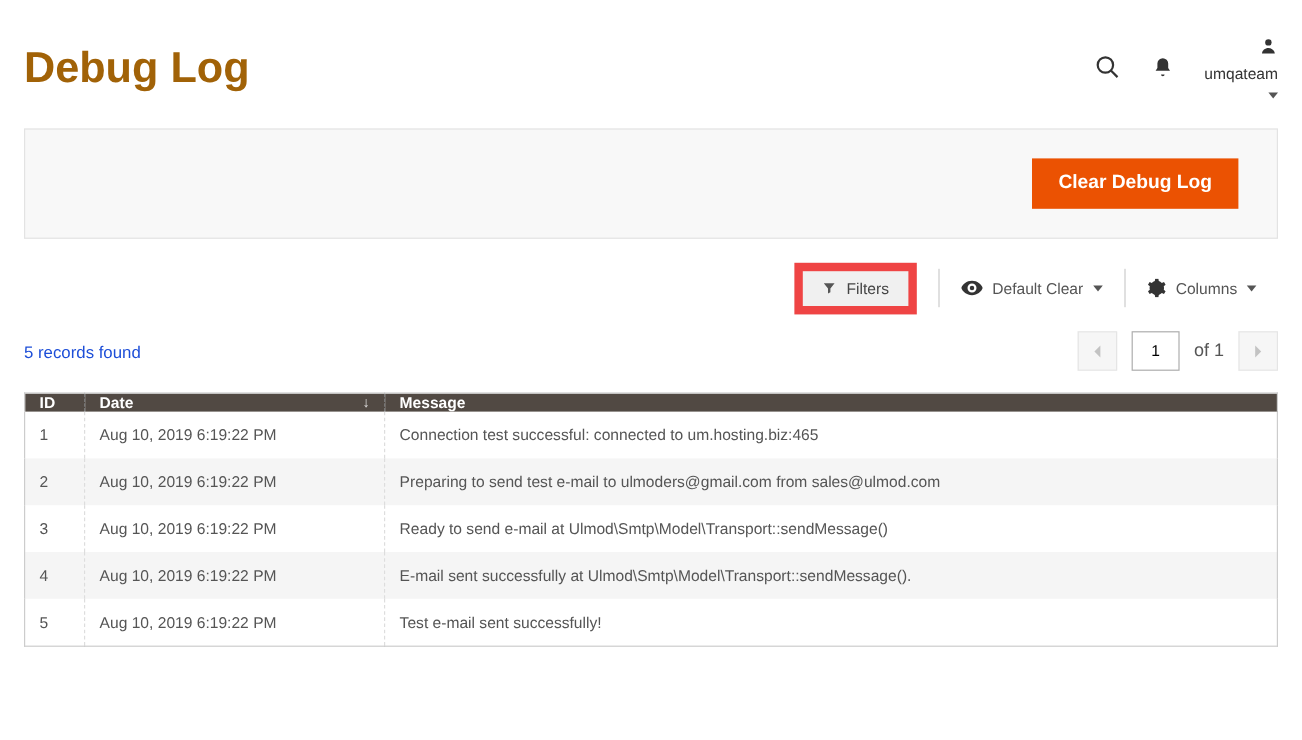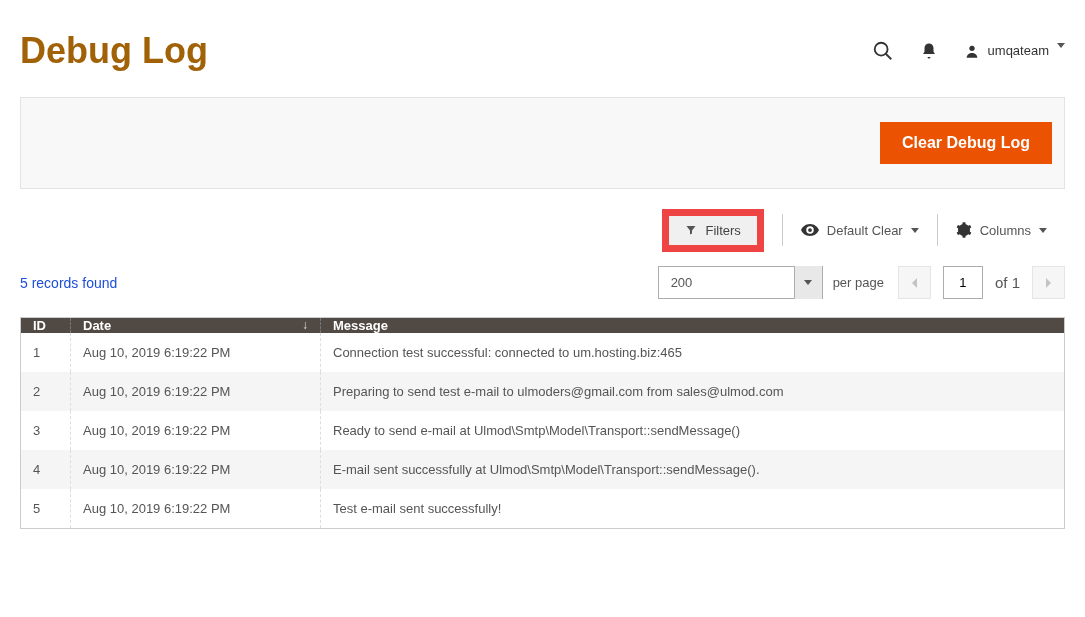--- a/index.html
+++ b/index.html
@@ -30,30 +30,31 @@
       gap: 26px;
     }
     .header-icon {
       display: inline-flex;
       align-items: center;
       justify-content: center;
       cursor: pointer;
     }
     .user-menu {
       display: flex;
-      align-items: flex-start;
+      align-items: flex-end;
       gap: 8px;
       cursor: pointer;
       color: #333;
+      flex-direction: column;
     }
     .user-name { font-size: 13px; }
     .action-bar {
       border: 1px solid #e3e3e3;
       background: #f8f8f8;
-      padding: 24px 12px;
+      padding: 24px 32px;
       display: flex;
       justify-content: flex-end;
       margin-bottom: 25px;
     }
     .btn-primary {
       background: #eb5202;
       color: #fff;
       font-size: 16px;
       font-weight: 600;
       border: none;
@@ -260,29 +261,20 @@
       </svg>
       <span>Columns</span>
       <span class="caret-down-sm"></span>
     </div>
   </div>
 </div>
 
 <div class="toolbar-bottom">
   <div class="records-found">5 records found</div>
   <div class="pagination-group">
-    <div class="per-page-select">
-      <div class="select-box">
-        <span class="select-value">200</span>
-        <span class="select-arrow">
-          <span class="caret-down-sm"></span>
-        </span>
-      </div>
-      <span class="per-page-label">per page</span>
-    </div>
     <div class="pager">
       <div class="pager-btn disabled">
         <svg width="8" height="12" viewBox="0 0 8 12" fill="#888">
           <path d="M7 1L2 6l5 5"></path>
         </svg>
       </div>
       <input class="page-input" value="1" style="">
       <span class="of-label">
         <span>of</span> <span>1</span>
       </span>

